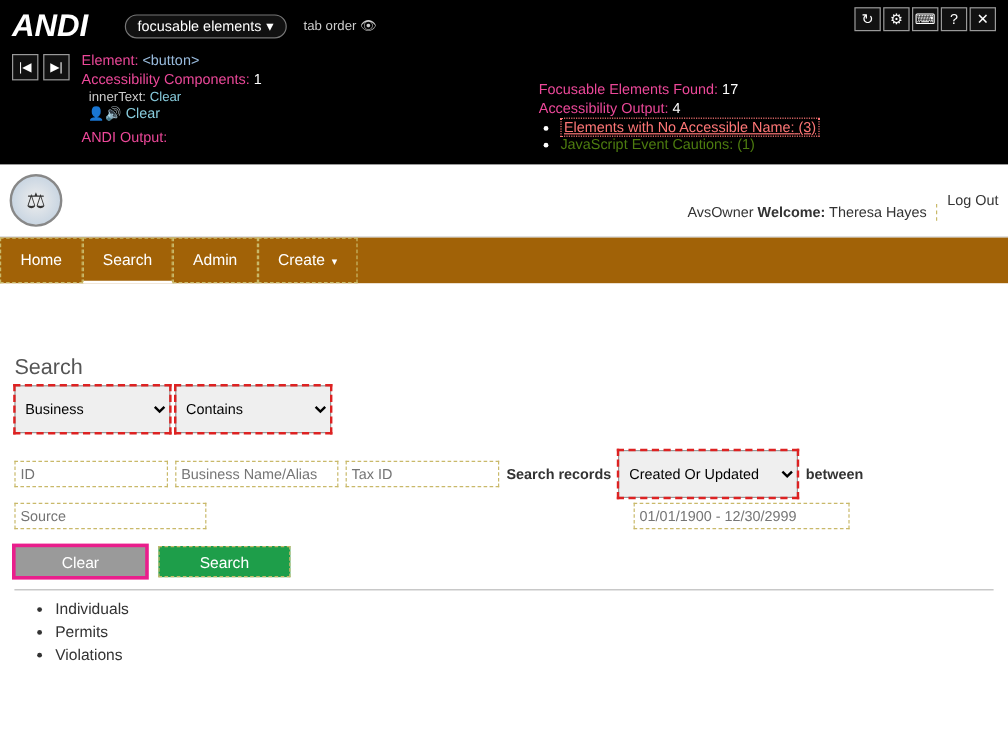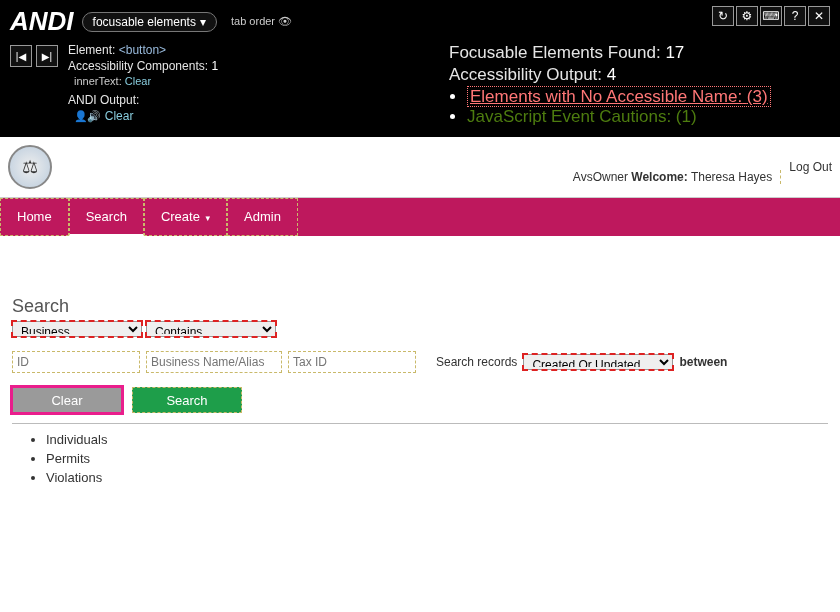--- a/index.html
+++ b/index.html
@@ -2,58 +2,58 @@
 <html><head>
 <meta charset="utf-8">
 <style>
   * { box-sizing: border-box; margin: 0; padding: 0; font-family: Arial, sans-serif; }
   body { width: 840px; height: 612px; background: #fff; font-size: 13px; color: #333; }
 
   
   .andi-panel { background: #000; color: #fff; padding: 6px 10px 10px 10px; position: relative; }
   .andi-top { display: flex; align-items: center; }
   .andi-title { font-size: 26px; font-weight: bold; font-style: italic; margin-right: 8px; }
-  .module-select { background:#111; color:#fff; border:1px solid #777; border-radius:12px; padding:2px 10px; font-size:12px; display:inline-flex; align-items:center; gap:4px; cursor:pointer;}
+  .module-select { background:#111; color:#fff; border:1px solid #777; border-radius:12px; padding:2px 10px; font-size:12px; display:inline-flex; align-items:center; gap:4px; cursor:pointer;margin-left:22px;}
   .taborder { margin-left: 14px; font-size: 11px; color:#ccc; }
   .andi-top-right { position:absolute; top:6px; right:10px; display:flex; gap:2px; }
   .icon-btn { width:22px; height:20px; border:1px solid #999; background:#111; color:#fff; display:flex; align-items:center; justify-content:center; font-size:12px; cursor:pointer; }
   .andi-body { display:flex; margin-top:6px; }
   .nav-btns { display:flex; flex-direction:row; gap:4px; margin-right:10px; margin-top:2px;}
   .nav-btn { width:22px; height:22px; border:1px solid #999; background:#111; color:#fff; display:flex; align-items:center; justify-content:center; cursor:pointer; font-size:10px;}
   .andi-left { flex:1; font-size:12px; }
-  .andi-right { flex:1; font-size:17px; }
+  .andi-right { flex:1; font-size:12px;margin-top:24px; }
   .line { margin-bottom:2px; }
-  .label-w { color:#e5e5e5; }
+  .label-w { color:#ec4899; }
   .tag-val { color:#9bd; }
   .link-red { color:#f77; text-decoration:underline; cursor:pointer; border:1px dotted #f77; padding:0 2px; }
   .link-yel { color:#4d7c0f; cursor:pointer;}
   .inner { font-size:11px; margin-left:6px;}
   .inner-lbl { color:#ccc; }
   .inner-val { color:#8cd; }
   .out-icon { display:inline-block; vertical-align:middle; color:#fff; margin-left:6px; font-size:11px;}
   .bullets { list-style:disc; margin-left:18px; margin-top:2px;}
 
   
   .page-head { display:flex; align-items:center; padding:8px 8px; border-bottom:1px solid #ccc; }
   .seal { width:44px; height:44px; border-radius:50%; border:2px solid #888; background: radial-gradient(circle,#eee,#bcd); display:flex; align-items:center; justify-content:center; font-size:18px;}
   .welcome { margin-left:auto; font-size:12px; border-right:1px dashed #c9b96a; padding-right:8px;margin-top:20px;}
   .logout { font-size:12px; margin-left:8px; color:#333; cursor:pointer; }
 
   
-  .nav { background:#be185d; display:flex; }
+  .nav { background:#a16207; display:flex; }
   .nav-item { color:#fff; padding:10px 16px; font-size:13px; cursor:pointer; border:1px dashed transparent;}
   .nav-item.hl { border-color:#c9b96a; }
   .nav-item.active { border-bottom:2px solid #fff; }
   .caret { font-size:9px; margin-left:2px;}
 
   
   .search-area { padding: 60px 12px 0 12px; }
   .search-title { font-size:18px; color:#555; margin-bottom:4px; }
   .sel-row { display:flex; gap:4px; margin-bottom:14px;}
-  .sel { border:1px solid #999; padding:2px 4px; font-size:12px; height:16px; }
+  .sel { border:1px solid #999; padding:2px 4px; font-size:12px; height:40px; }
   .sel.red { outline:2px dashed #d22; outline-offset:-1px;}
   .sel.w1 { width:130px; } .sel.w2 { width:130px; }
   .field-row { display:flex; align-items:center; gap:6px; flex-wrap:wrap; margin-bottom:4px; font-size:12px;}
   .tf { border:1px dashed #c9b96a; padding:3px 4px; font-size:12px; height:22px; color:#888;}
   .tf-id{width:128px;} .tf-bn{width:136px;} .tf-tx{width:128px;} .tf-src{width:160px;} .tf-date{width:180px;}
   .sel-records.red { outline:2px dashed #d22; outline-offset:-1px; }
   .btn-row { display:flex; gap:10px; margin-top:14px; margin-bottom:10px;}
   .btn { width:110px; height:26px; border:none; color:#fff; font-size:13px; cursor:pointer; }
   .btn-clear { background:#9a9a9a; outline:3px solid #e91e8c; outline-offset:-1px; }
   .btn-search { background:#1e9e4a; outline:1px dashed #c9b96a; outline-offset:-1px;}
@@ -95,26 +95,26 @@
         <span class="tag-val">&lt;button&gt;</span>
       </div>
       <div class="line">
         <span class="label-w">Accessibility Components:</span>
         <span>1</span>
       </div>
       <div class="inner">
         <span class="inner-lbl">innerText:</span>
         <span class="inner-val">Clear</span>
       </div>
+      <div class="line">
+        <span class="out-icon">👤🔊</span>
+        <span class="inner-val">Clear</span>
+      </div>
       <div class="line" style="margin-top:6px;">
         <span class="label-w">ANDI Output:</span>
-      </div>
-      <div class="line">
-        <span class="out-icon">👤🔊</span>
-        <span class="inner-val">Clear</span>
       </div>
     </div>
     <div class="andi-right">
       <div class="line">
         <span class="label-w">Focusable Elements Found:</span>
         <span>17</span>
       </div>
       <div class="line">
         <span class="label-w">Accessibility Output:</span>
         <span>4</span>
@@ -143,50 +143,55 @@
     <span>AvsOwner</span>
     <b>Welcome:</b>
     <span>Theresa Hayes</span>
   </div>
   <span class="logout">Log Out</span>
 </div>
 
 <div class="nav">
   <div class="nav-item hl">Home</div>
   <div class="nav-item hl active">Search</div>
+  <div class="nav-item hl">Admin</div>
   <div class="nav-item hl">
     <span>Create</span>
     <span class="caret">▾</span>
   </div>
-  <div class="nav-item hl">Admin</div>
 </div>
 
 <div class="search-area">
   <div class="search-title">Search</div>
 
   <div class="sel-row">
     <select class="sel red w1">
       <option>Business</option>
     </select>
     <select class="sel red w2">
       <option>Contains</option>
     </select>
   </div>
 
   <div class="field-row">
     <input class="tf tf-id" placeholder="ID" style="">
     <input class="tf tf-bn" placeholder="Business Name/Alias" style="">
     <input class="tf tf-tx" placeholder="Tax ID" style="">
-    <span style="margin-left:14px; font-weight:normal;">Search records</span>
+    <span style="font-weight:bold;">Search records</span>
     <select class="sel red sel-records" style="width:150px;">
       <option>Created Or Updated</option>
     </select>
     <span style="font-weight:bold;">between</span>
   </div>
 
+  <div class="field-row">
+    <input class="tf tf-src" placeholder="Source" style="">
+    <span style="flex:1;"></span>
+    <input class="tf tf-date" style="margin-right: 120px;" placeholder="01/01/1900 - 12/30/2999">
+  </div>
 
   <div class="btn-row">
     <button class="btn btn-clear">Clear</button>
     <button class="btn btn-search">Search</button>
   </div>
 
   <hr class="hr">
 
   <ul class="results">
     <li>Individuals</li>

